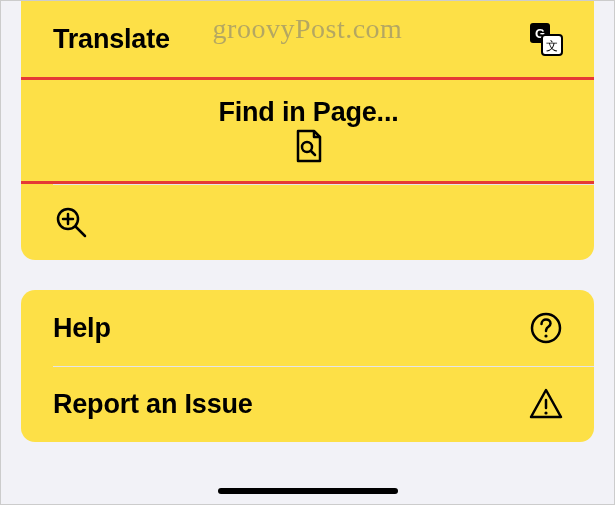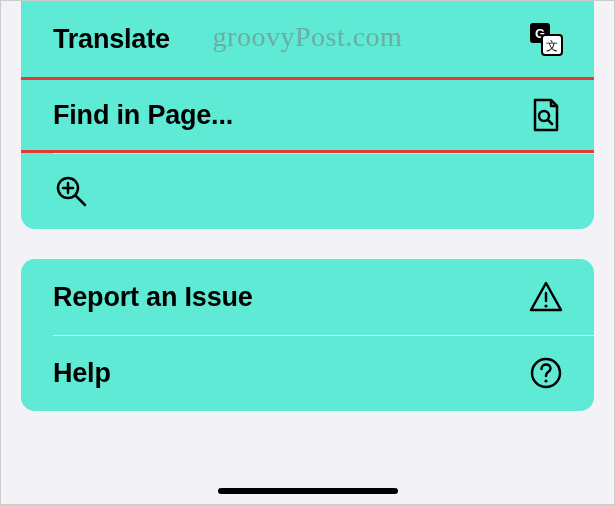--- a/index.html
+++ b/index.html
@@ -7,35 +7,35 @@
       font-family: -apple-system, BlinkMacSystemFont, "Segoe UI", Helvetica, Arial, sans-serif;
       background: #f2f2f7;
       width: 615px;
       height: 505px;
       overflow: hidden;
       position: relative;
       border: 1px solid #ccc;
     }
     .watermark {
       position: absolute;
-      top: 20px;
+      top: 12px;
       left: 50%;
       transform: translateX(-50%);
       font-family: Georgia, 'Times New Roman', serif;
       font-size: 28px;
       color: rgba(120,120,120,0.55);
       z-index: 100;
       pointer-events: none;
       letter-spacing: 0.5px;
     }
     .container {
       padding: 0 20px;
     }
     .group {
-      background: #5eead4;
+      background: #fde047;
       border-radius: 14px;
       overflow: hidden;
       margin-bottom: 30px;
       text-align: center;
     }
     .group.first {
       border-top-left-radius: 0;
       border-top-right-radius: 0;
       margin-top: 0;
     }
@@ -65,20 +65,21 @@
     .icon-slot {
       width: 36px;
       height: 36px;
       display: flex;
       align-items: center;
       justify-content: center;
     }
     .icon-slot svg { display: block; }
     .highlighted {
       position: relative;
+      flex-direction: column;
     }
     .highlight-box {
       position: absolute;
       top: 0px;
       left: -6px;
       right: -6px;
       bottom: 0px;
       border: 3px solid #e53935;
       pointer-events: none;
       z-index: 50;
@@ -138,37 +139,37 @@
           <line x1="9" y1="14" x2="19" y2="14" stroke="#000" stroke-width="2.5" stroke-linecap="round"></line>
         </svg>
       </span>
     </div>
 
   </div>
 
   <div class="group">
 
     <div class="menu-item">
+      <span class="menu-label">Help</span>
+      <span class="icon-slot">
+        <svg width="34" height="34" viewBox="0 0 34 34">
+          <circle cx="17" cy="17" r="14" fill="none" stroke="#000" stroke-width="2.5"></circle>
+          <path d="M12.5 13 C12.5 10 15 8.5 17 8.5 C19.5 8.5 21.5 10 21.5 12.5 C21.5 15 19 15.5 18 17 C17.5 18 17 18.5 17 20" fill="none" stroke="#000" stroke-width="2.5" stroke-linecap="round"></path>
+          <circle cx="17" cy="25" r="1.6" fill="#000"></circle>
+        </svg>
+      </span>
+    </div>
+
+    <div class="menu-item">
       <span class="menu-label">Report an Issue</span>
       <span class="icon-slot">
         <svg width="36" height="34" viewBox="0 0 36 34">
           <path d="M18 3 L33 30 L3 30 Z" fill="none" stroke="#000" stroke-width="2.5" stroke-linejoin="round"></path>
           <line x1="18" y1="13" x2="18" y2="21" stroke="#000" stroke-width="2.5" stroke-linecap="round"></line>
           <circle cx="18" cy="26" r="1.6" fill="#000"></circle>
-        </svg>
-      </span>
-    </div>
-
-    <div class="menu-item">
-      <span class="menu-label">Help</span>
-      <span class="icon-slot">
-        <svg width="34" height="34" viewBox="0 0 34 34">
-          <circle cx="17" cy="17" r="14" fill="none" stroke="#000" stroke-width="2.5"></circle>
-          <path d="M12.5 13 C12.5 10 15 8.5 17 8.5 C19.5 8.5 21.5 10 21.5 12.5 C21.5 15 19 15.5 18 17 C17.5 18 17 18.5 17 20" fill="none" stroke="#000" stroke-width="2.5" stroke-linecap="round"></path>
-          <circle cx="17" cy="25" r="1.6" fill="#000"></circle>
         </svg>
       </span>
     </div>
 
   </div>
 
 </div>
 
 <div class="home-indicator"></div>
 

